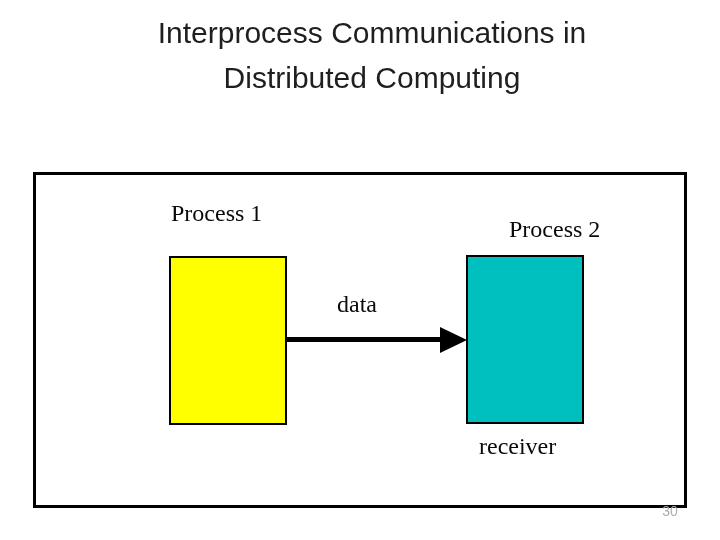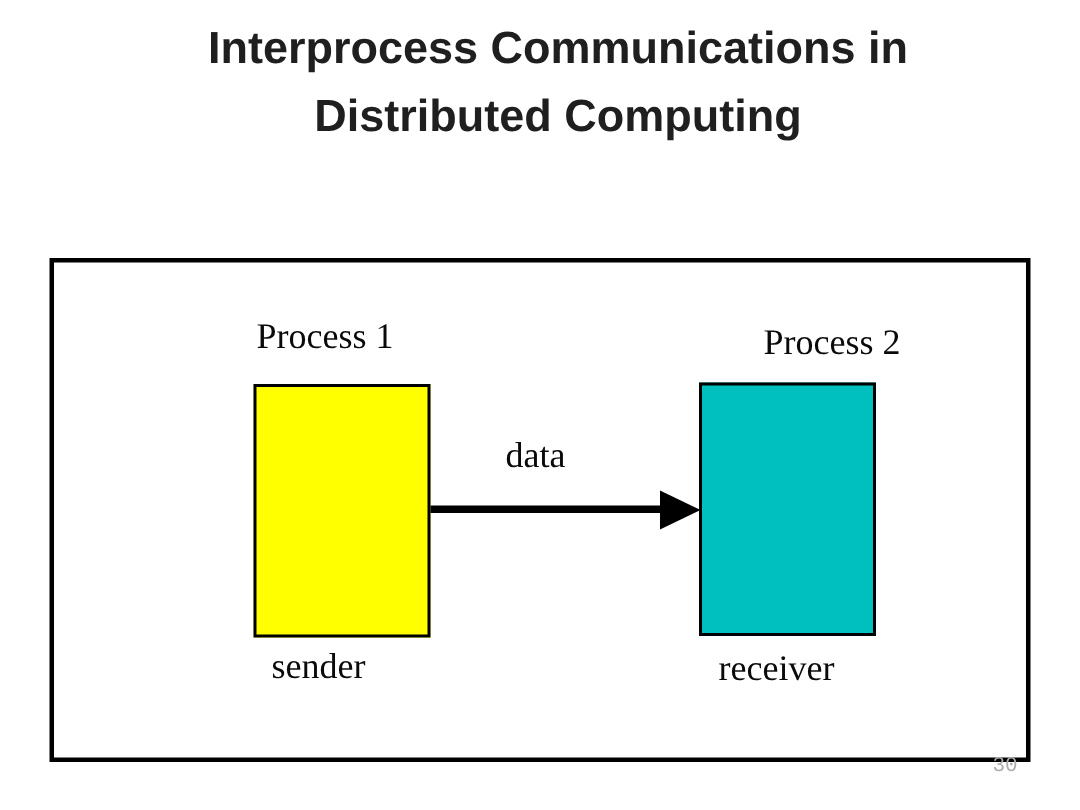--- a/index.html
+++ b/index.html
@@ -18,21 +18,21 @@
     background: #ffffff;
   }
   .slide-title {
     position: absolute;
     left: 24px;
     top: 10px;
     width: 696px;
     margin: 0;
     text-align: center;
     font-family: "Liberation Sans", sans-serif;
-    font-weight: bold;
+    font-weight: normal;
     font-size: 30px;
     line-height: 45px;
     color: #1f1f1f;
     letter-spacing: 0px;
   }
   .diagram-frame {
     position: absolute;
     left: 33px;
     top: 172px;
     width: 654px;
@@ -42,21 +42,21 @@
     box-sizing: border-box;
   }
   .diag-label {
     position: absolute;
     font-family: "Liberation Serif", "DejaVu Serif", serif;
     font-size: 24px;
     line-height: 28px;
     color: #0a0a0a;
     white-space: nowrap;
   }
-  .proc1-label { left: 135px; top: 36px; }
+  .proc1-label { left: 135px; top: 24px; }
   .proc2-label { left: 448px; top: 40px; margin-left: 25px; }
   .data-label  { left: 301px; top: 115px; }
   .sender-label   { left: 145px; top: 256px; }
   .receiver-label { left: 443px; top: 257px; }
   .proc-box {
     position: absolute;
     width: 118px;
     height: 169px;
     border: 2px solid #000000;
     box-sizing: border-box;
@@ -80,21 +80,21 @@
     border-top: 13px solid transparent;
     border-bottom: 13px solid transparent;
     border-left: 27px solid #000000;
   }
   .page-number {
     position: absolute;
     left: 658px;
     top: 503px;
     width: 24px;
     text-align: center;
-    font-family: Liberation Mono, monospace;
+    font-family: Liberation Sans, sans-serif;
     font-size: 14px;
     line-height: 16px;
     color: #adadad;
   }
 </style>
 </head>
 <body>
 
 <div class="slide">
 
@@ -109,21 +109,20 @@
     <div class="proc-box sender-box" style="background-color: rgb(255, 255, 0);"></div>
 
     <div class="proc-box receiver-box" style="background-color: rgb(0, 191, 191);"></div>
 
     <div class="diag-label data-label">data</div>
 
     <div class="arrow-line"></div>
 
     <div class="arrow-head"></div>
 
-    <div class="diag-label sender-label">sender</div>
 
     <div class="diag-label receiver-label">receiver</div>
 
   </div>
 
   <div class="page-number">30</div>
 
 </div>
 
 </body></html>

